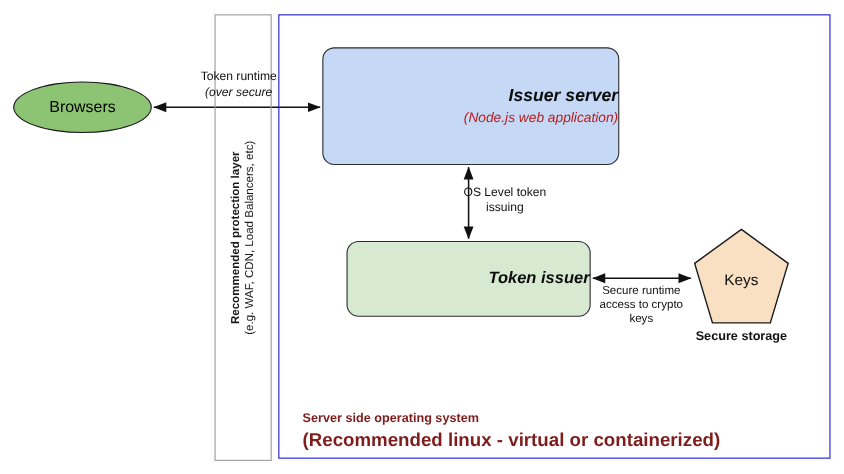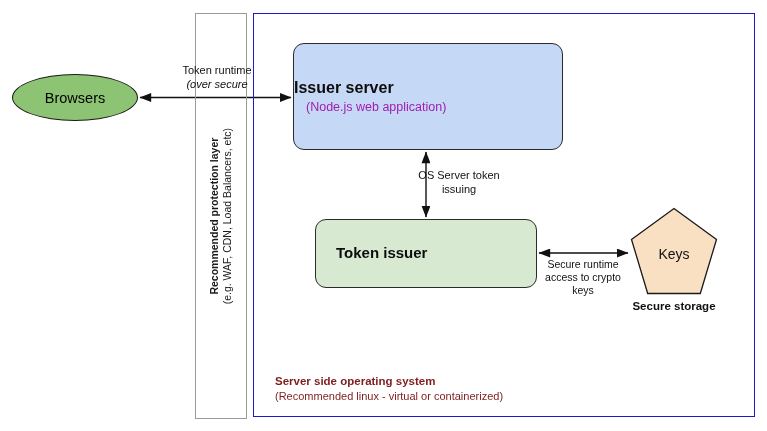--- a/index.html
+++ b/index.html
@@ -74,22 +74,22 @@
     line-height: 1.3;
     color: #7f1d1d;
   }
   .os-caption .title {
     display: block;
     font-size: 11.5px;
     font-weight: bold;
   }
   .os-caption .sub {
     display: block;
-    font-size: 11px;
-    font-weight: normal;
+    font-size: 17px;
+    font-weight: bold;
   }
 
   
   .node-ellipse {
     position: absolute;
     left: 12px;
     top: 74px;
     width: 126px;
     height: 47px;
     border-radius: 50%;
@@ -105,34 +105,35 @@
     color: #000000;
   }
 
   .node-box {
     position: absolute;
     border: 1.3px solid #2b2b2b;
     border-radius: 11px;
     box-sizing: border-box;
     display: flex;
     flex-direction: column;
-    align-items: flex-start;
+    align-items: flex-end;
     justify-content: center;
     text-align: center;
+    font-style: italic;
   }
   .node-box .main {
     font-size: 16px;
     font-weight: bold;
     color: #0d0d0d;
     line-height: 1.35;
   }
   .node-box .sub {
     font-size: 12.5px;
     font-weight: normal;
-    color: #a21caf;
+    color: #b91c1c;
     line-height: 1.35;
     margin-left: 12px;
   }
   #issuer-server {
     left: 293px;
     top: 43px;
     width: 270px;
     height: 107px;
     background: #c5d9f7;
   }
@@ -281,21 +282,21 @@
     <span>Keys</span>
   </div>
   <div class="storage-caption">Secure storage</div>
 
   <div class="conn-label" id="label-token-requests">
     <span class="l1">Token runtime</span>
     <span class="l2">(over secure</span>
   </div>
 
   <div class="conn-label" id="label-os-issuing">
-    <span>OS Server token</span>
+    <span>OS Level token</span>
     <span>issuing</span>
   </div>
 
   <div class="conn-label" id="label-secure-runtime">
     <span>Secure runtime</span>
     <span>access to crypto</span>
     <span>keys</span>
   </div>
 
 </div>

